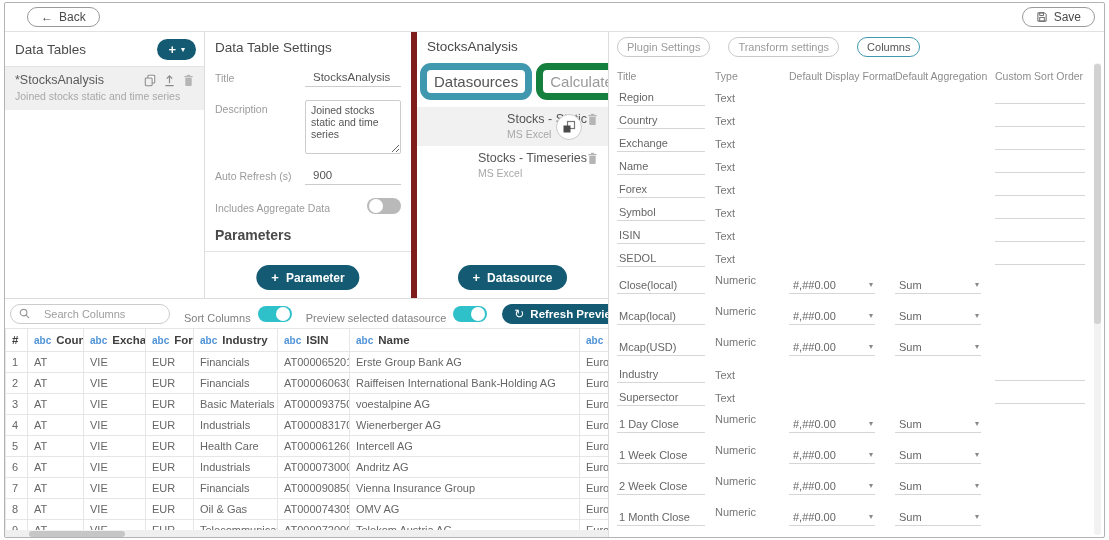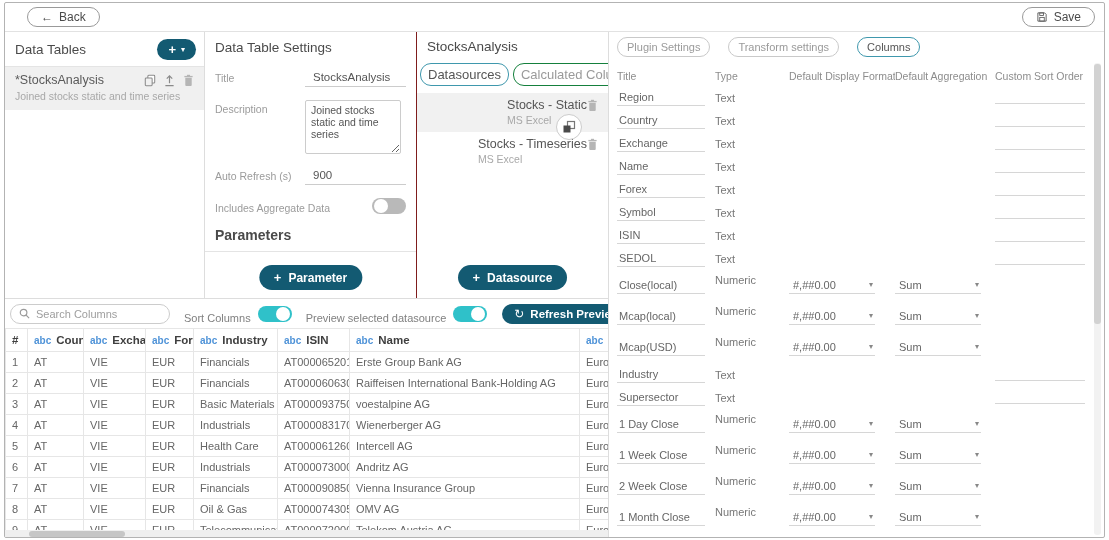--- a/index.html
+++ b/index.html
@@ -32,21 +32,21 @@
     border:none; border-radius:12px; padding:3px 11px; font-size:13px; font-weight:700; cursor:pointer; }
   .add-btn .caret { font-size:8px; font-weight:400; }
   .table-item { background:#f0f0f0; padding:6px 10px 8px 10px; cursor:pointer; }
   .item-row { display:flex; justify-content:space-between; align-items:center; }
   .item-name { font-size:12.5px; color:#5a5a5a; }
   .item-icons { display:flex; gap:8px; }
   .item-icons span { display:flex; cursor:pointer; }
   .item-desc { font-size:10.5px; color:#a8a8a8; margin-top:3px; }
 
   
-  .settings-panel { width:212px; border-right:1px solid #7f1d1d; padding:8px 10px; position:relative; }
+  .settings-panel { width:212px; border-right:6px solid #7f1d1d; padding:8px 10px; position:relative; }
   .settings-panel .panel-title { margin-bottom:14px; }
   .field { display:flex; margin-bottom:13px; }
   .field-label { width:90px; flex:none; font-size:10.5px; color:#9b9b9b; padding-top:3px; }
   .u-line-input { flex:1; border:none; border-bottom:1px solid #ccc; font-size:11.5px;
     color:#555; padding:2px 2px 3px 8px; background:transparent; outline:none;
     font-family:"Liberation Sans",sans-serif; min-width:0; }
   .desc-area { width:96px; height:54px; border:1px solid #ccc; border-radius:2px;
     font-size:10.5px; color:#555; padding:3px 5px; resize:both;
     font-family:"Liberation Sans",sans-serif; outline:none; }
   .toggle { width:34px; height:16px; border-radius:9px; background:#b9b9b9;
@@ -60,37 +60,37 @@
   .dark-btn { position:absolute; bottom:8px; left:50%; transform:translateX(-50%);
     display:flex; align-items:center; gap:7px; background:#135a72; color:#fff; border:none;
     border-radius:13px; padding:5px 15px; font-size:12px; font-weight:700;
     white-space:nowrap; cursor:pointer; }
   .dark-btn .plus { font-size:13px; font-weight:700; }
 
   
   .ds-panel { flex:1; position:relative; padding-top:7px; overflow:hidden; }
   .ds-panel .panel-title { padding:0 10px; margin-bottom:9px; }
   .tabs { display:flex; gap:4px; padding:0 3px; margin-bottom:7px; }
-  .tab { border:1px solid #15803d; border-radius:11px; background:#fff; padding:3px 7px;
-    font-size:13px; color:#9a9a9a; white-space:nowrap; cursor:pointer; }
+  .tab { border:7px solid #15803d; border-radius:11px; background:#fff; padding:3px 7px;
+    font-size:15px; color:#9a9a9a; white-space:nowrap; cursor:pointer; }
   .tab.active { border-color:#3f98ad; color:#555; }
   .ds-item { height:39px; padding:5px 10px; display:flex; justify-content:flex-end; }
   .ds-item.selected { background:#f1f1f1; }
   .ds-name { font-size:12.5px; color:#555; }
   .ds-type { font-size:10.5px; color:#a8a8a8; margin-top:2px; }
   .ds-trash { cursor:pointer; }
   .join-badge { position:absolute; top:82px; right:26px; width:26px; height:26px;
     border-radius:50%; background:#fff; border:1px solid #ccc; display:flex;
     align-items:center; justify-content:center; z-index:2; }
 
   
   .preview-panel { flex:1; border-top:1px solid #ddd; display:flex; flex-direction:column; overflow:hidden; }
   .pv-toolbar { height:29px; flex:none; display:flex; align-items:center; padding:0 5px; gap:7px; }
   .search-box { width:160px; height:20px; border:1px solid #ccc; border-radius:11px;
-    display:flex; align-items:center; padding:0 8px; gap:6px; flex:none; }
+    display:flex; align-items:center; padding:0 8px; gap:14px; flex:none; }
   .search-box input { border:none; outline:none; flex:1; font-size:11px; color:#555;
     min-width:0; font-family:"Liberation Sans",sans-serif; background:transparent; }
   .search-box input::placeholder { color:#9e9e9e; }
   .tb-label { font-size:11px; color:#808080; white-space:nowrap;margin-top:8px; }
   .sp24 { width:16px; } .sp40 { width:36px; }
   .refresh-btn { display:flex; align-items:center; gap:6px; background:#135a72; color:#fff;
     border:none; border-radius:12px; padding:3px 12px; font-size:11.5px; font-weight:700;
     white-space:nowrap; cursor:pointer; margin-left:8px; }
   .refresh-btn .ric { font-size:12px; font-weight:400; }
 

